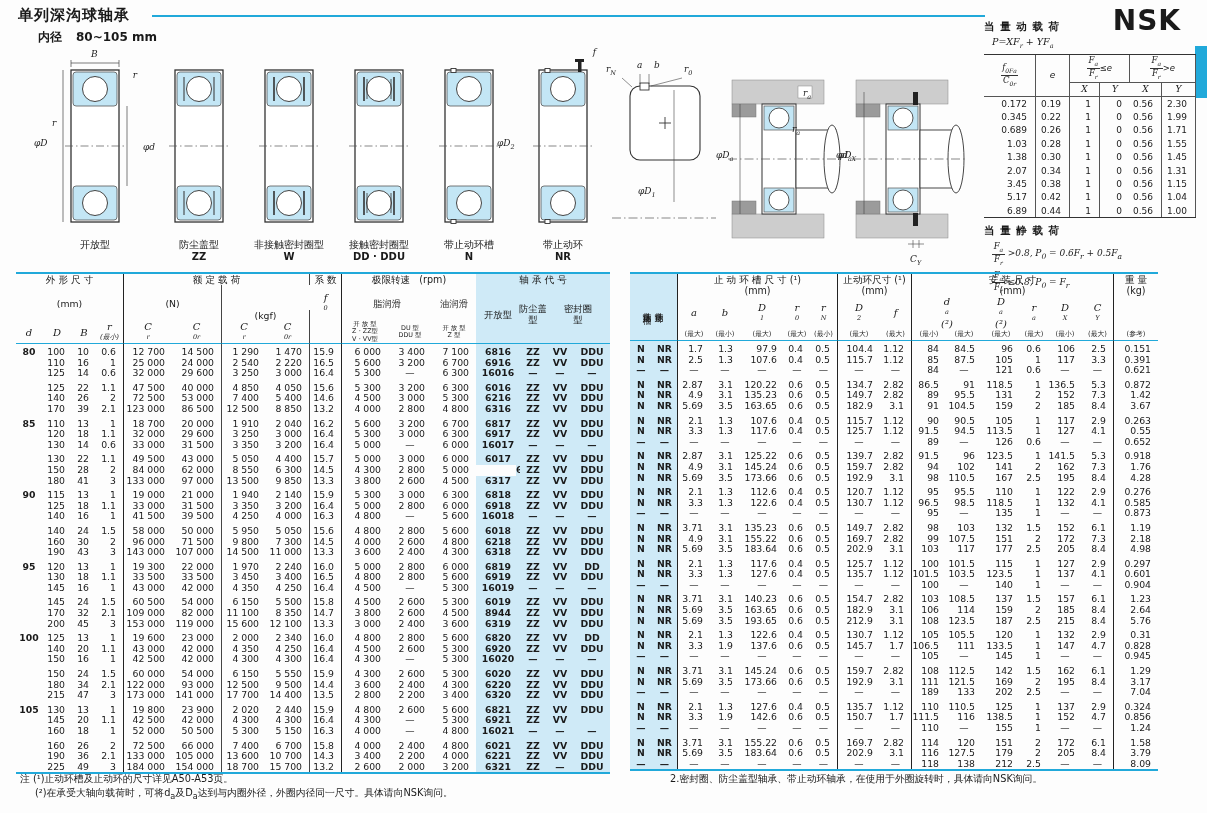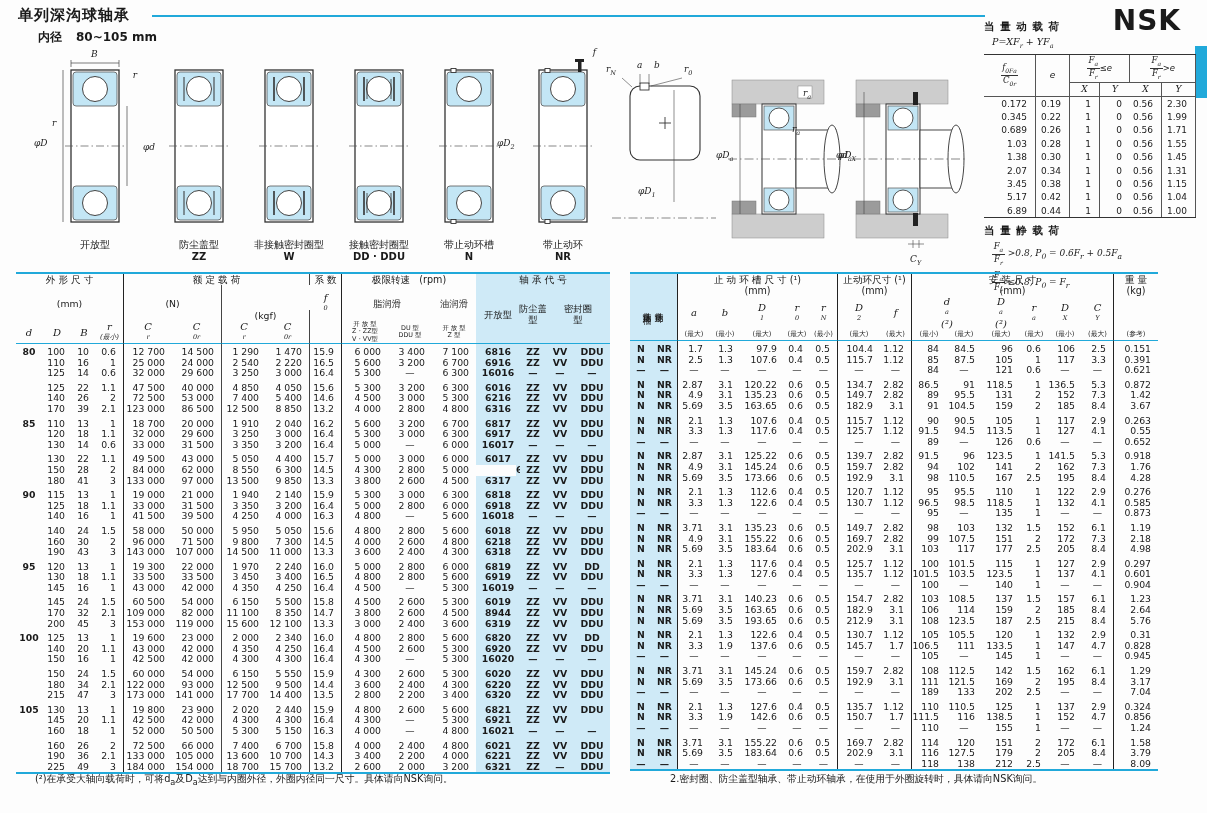--- a/index.html
+++ b/index.html
@@ -1528,17 +1528,18 @@
     <div class="d" style="grid-area: 39 / 10;">118</div>
     <div class="d" style="grid-area: 39 / 11;">138</div>
     <div class="d" style="grid-area: 39 / 12;">212</div>
     <div class="d" style="grid-area: 39 / 13;">2.5</div>
     <div class="d ctr" style="grid-area: 39 / 14;">—</div>
     <div class="d bR ctr" style="grid-area: 39 / 15;">—</div>
     <div class="d" style="grid-area: 39 / 16;">8.09</div>
   </div>
 
 <div class="abs notes" id="notes-l">
+    <div>注 (¹)止动环槽及止动环的尺寸详见A50-A53页。</div>
     <div class="noteline2">(²)在承受大轴向载荷时，可将d<sub>a</sub>及D<sub>a</sub>达到与内圈外径，外圈内径同一尺寸。具体请向NSK询问。</div>
   </div>
 <div class="abs notes" id="notes-r">
     <div class="noteline2" style="margin-left: 30px;">2.密封圈、防尘盖型轴承、带止动环轴承，在使用于外圈旋转时，具体请向NSK询问。</div>
   </div>
 
 </body></html>

